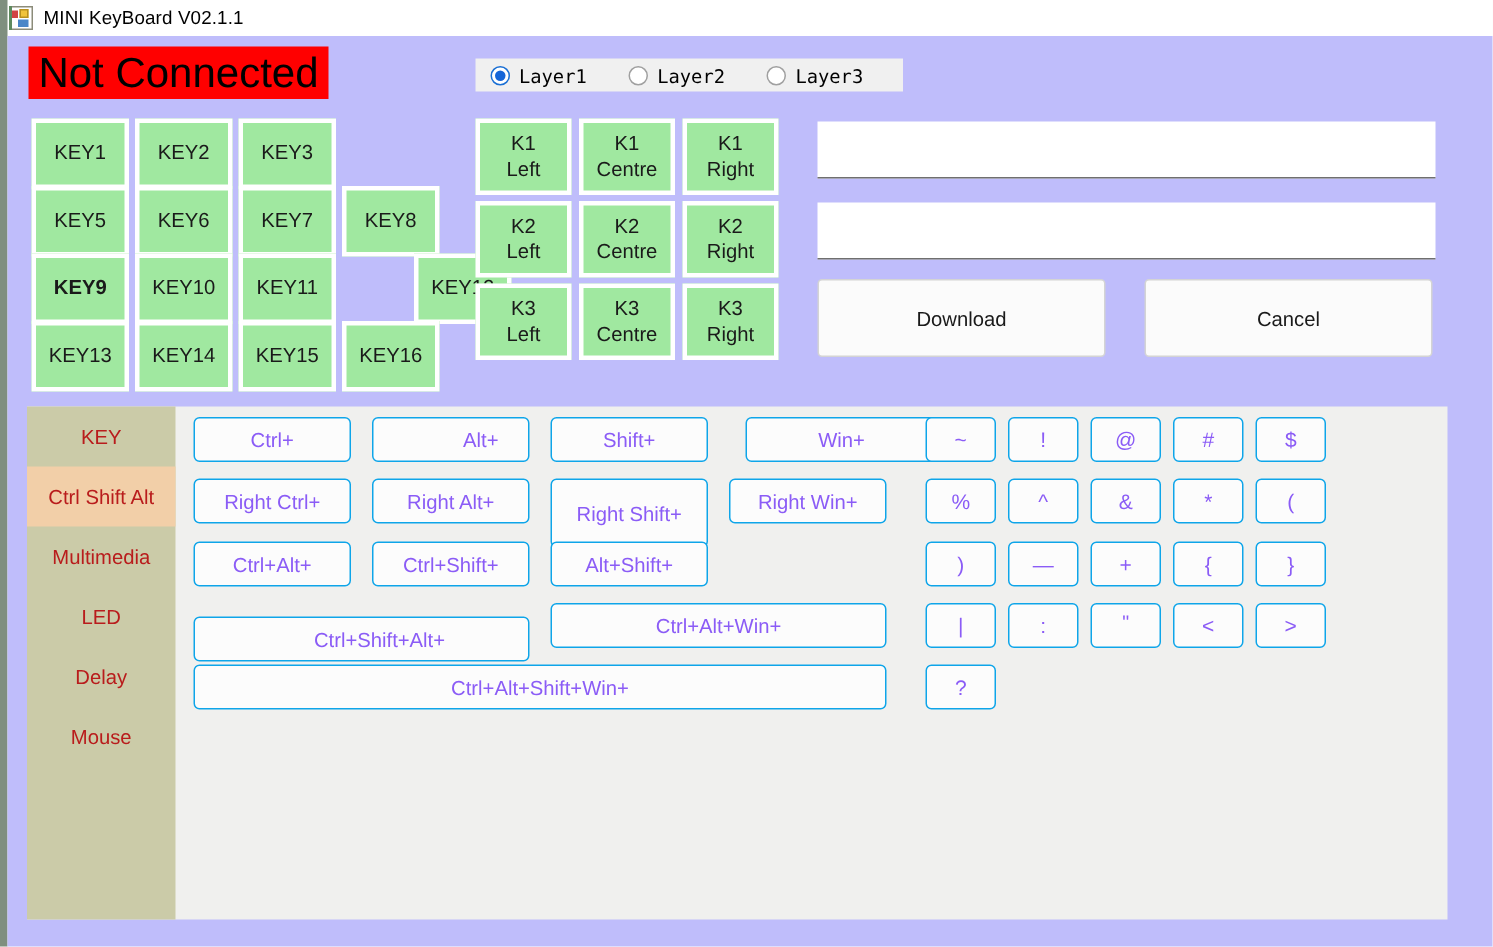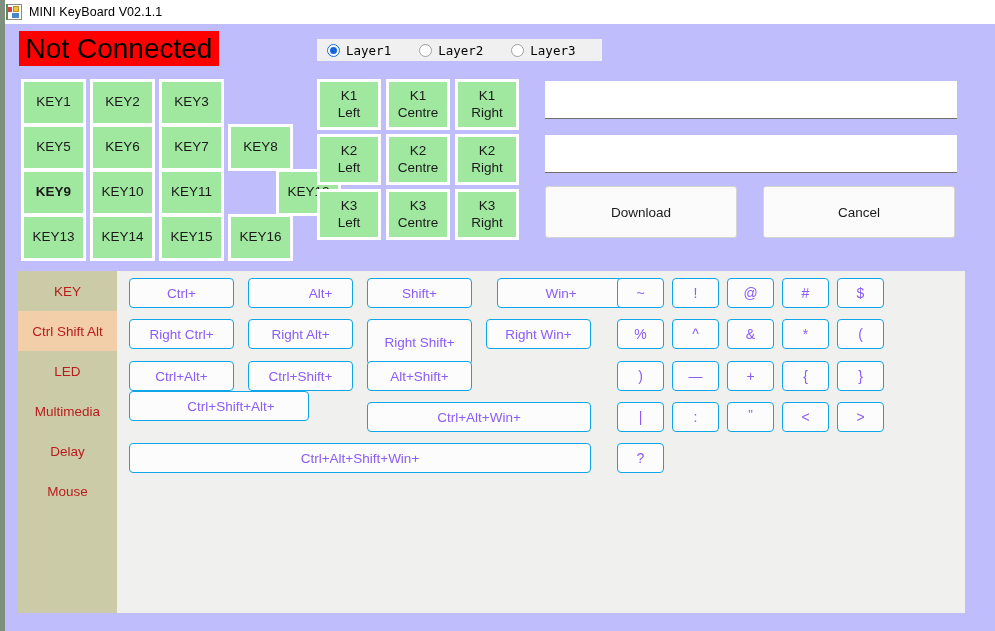--- a/index.html
+++ b/index.html
@@ -380,41 +380,41 @@
   <input class="textbox" style="left: 545px; top: 135px; width: 412px; height: 38px;" value="" placeholder="">
 
   <div class="actbtn" style="left:545px; top:186px; width:192px; height:52px;">Download</div>
   <div class="actbtn" style="left:763px; top:186px; width:192px; height:52px;">Cancel</div>
 
   <div class="content-panel">
 
     <div class="sidebar">
       <div class="side-tab">KEY</div>
       <div class="side-tab active">Ctrl Shift Alt</div>
+      <div class="side-tab">Multimedia</div>
       <div class="side-tab">LED</div>
-      <div class="side-tab">Multimedia</div>
       <div class="side-tab">Delay</div>
       <div class="side-tab">Mouse</div>
     </div>
 
     <div class="tile" style="left:111px; top:7px;  width:105px; height:30px;">Ctrl+</div>
     <div class="tile" style="left:230px; top:7px;  width:105px; height:30px;padding-left:40px;">Alt+</div>
     <div class="tile" style="left:349px; top:7px;  width:105px; height:30px;">Shift+</div>
     <div class="tile" style="left:468px; top:7px;  width:128px; height:30px;margin-left:11px;">Win+</div>
 
     <div class="tile" style="left:111px; top:48px; width:105px; height:30px;text-align:center;">Right  Ctrl+</div>
     <div class="tile" style="left:230px; top:48px; width:105px; height:30px;">Right Alt+</div>
     <div class="tile" style="left:349px; top:48px; width:105px; height:46px;">Right Shift+</div>
     <div class="tile" style="left:468px; top:48px; width:105px; height:30px;">Right Win+</div>
 
     <div class="tile" style="left:111px; top:90px; width:105px; height:30px;">Ctrl+Alt+</div>
     <div class="tile" style="left:230px; top:90px; width:105px; height:30px;">Ctrl+Shift+</div>
     <div class="tile" style="left:349px; top:90px; width:105px; height:30px;">Alt+Shift+</div>
 
-    <div class="tile" style="left:111px; top:120px; width:180px; height:30px;padding-left:24px;">Ctrl+Shift+Alt+</div>
+    <div class="tile" style="left:111px; top:140px; width:224px; height:30px;padding-left:24px;">Ctrl+Shift+Alt+</div>
     <div class="tile" style="left:349px; top:131px; width:224px; height:30px;">Ctrl+Alt+Win+</div>
 
     <div class="tile" style="left:111px; top:172px; width:462px; height:30px;">Ctrl+Alt+Shift+Win+</div>
 
     <div class="tile sym" style="left:599px; top:7px;  width:47px; height:30px;">~</div>
     <div class="tile sym" style="left:654px; top:7px;  width:47px; height:30px;">!</div>
     <div class="tile sym" style="left:709px; top:7px;  width:47px; height:30px;">@</div>
     <div class="tile sym" style="left:764px; top:7px;  width:47px; height:30px;">#</div>
     <div class="tile sym" style="left:819px; top:7px;  width:47px; height:30px;">$</div>
 

